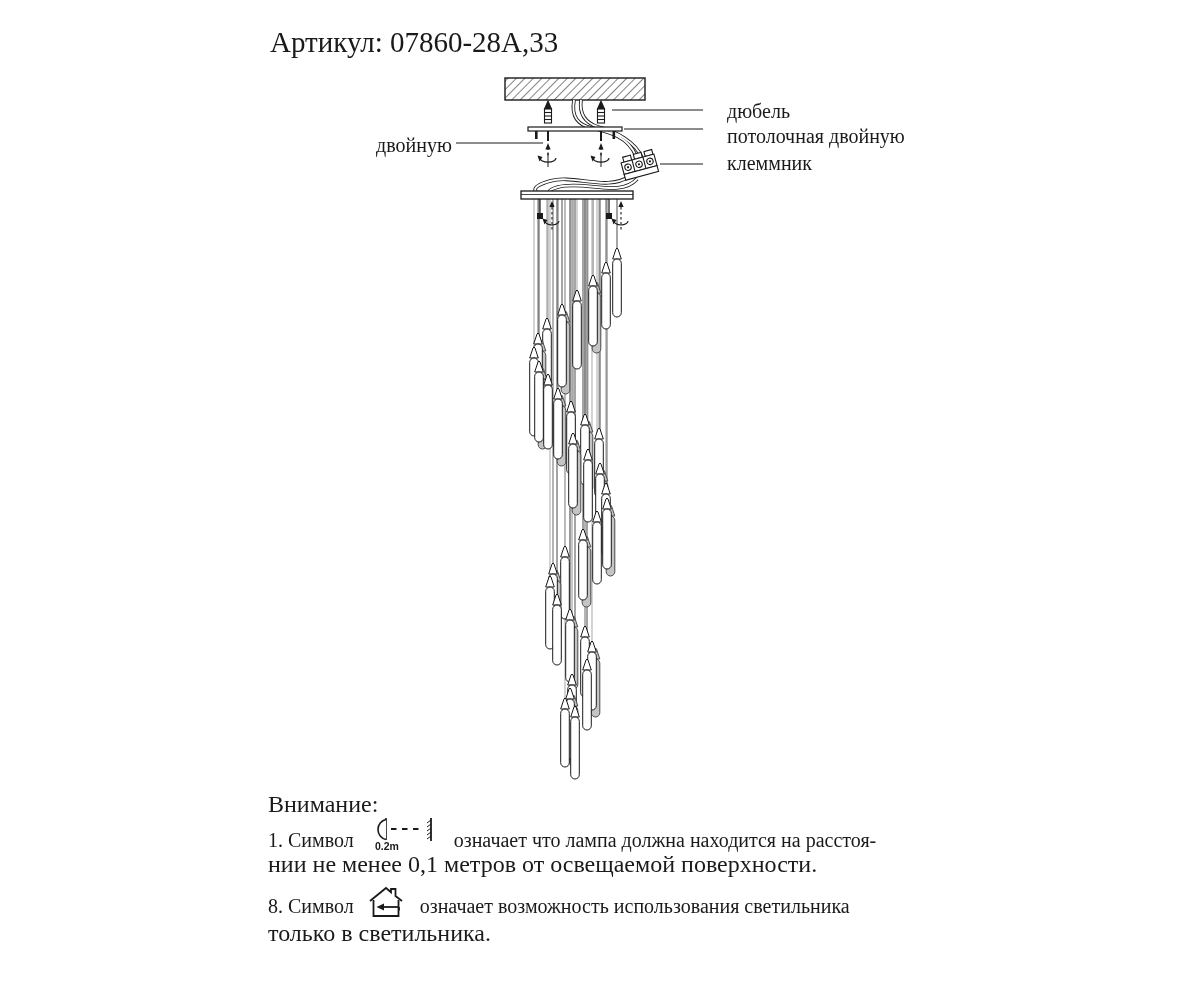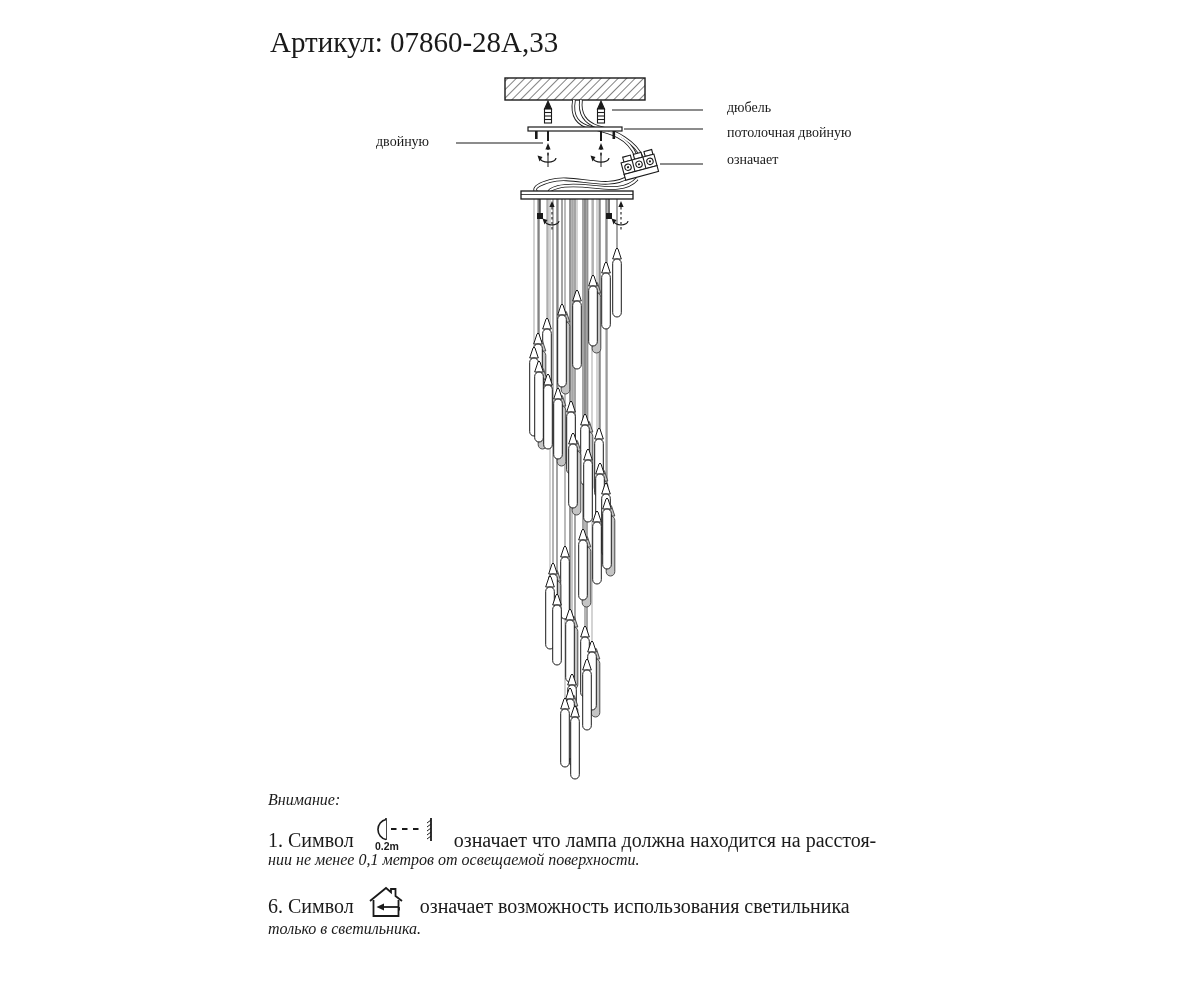--- a/index.html
+++ b/index.html
@@ -1,21 +1,21 @@
 <!DOCTYPE html>
 <html><head>
 <meta charset="utf-8">
 <style>
   html,body{margin:0;padding:0;background:#fff;}
   .page{position:relative;width:968px;height:1000px;background:#fff;overflow:hidden;
         font-family:"Liberation Serif",serif;color:#1a1a1a;}
   .title{position:absolute;left:270px;top:26px;font-size:29px;white-space:nowrap;}
   svg.diagram{position:absolute;left:0;top:0;}
-  .dlabel{position:absolute;font-size:14px;line-height:1.1;white-space:nowrap;}
-  .note{position:absolute;font-size:16px;line-height:1.15;white-space:nowrap;font-style:italic;}
+  .dlabel{position:absolute;font-size:20px;line-height:1.1;white-space:nowrap;}
+  .note{position:absolute;font-size:24px;line-height:1.15;white-space:nowrap;}
   .note-row{position:absolute;display:flex;align-items:flex-end;white-space:nowrap;font-size:20px;}
   .note-row .icon1{margin:0 12px 0 16px;}
   .note-row .icon2{margin:0 16px 0 14px;}
   .note-row .icon3{margin:0 18px 0 22px;}
 </style>
 </head>
 <body>
 
 <div class="page">
 
@@ -352,21 +352,21 @@
         <g>
           <path d="M 570.7,717 L 574,707 Q 575,705 576,707 L 579.3,717 Z" fill="#ffffff" stroke="#1a1a1a" stroke-width="1"></path>
           <rect x="570.7" y="717" width="8.6" height="62" rx="4.3" ry="4.3" fill="#ffffff" stroke="#1a1a1a" stroke-width="1"></rect>
         </g>
       </g>
   </svg>
 
   <div class="dlabel" style="left:376px;top:134px;">двойную</div>
   <div class="dlabel" style="left:727px;top:100px;">дюбель</div>
   <div class="dlabel" style="left:727px;top:125px;">потолочная двойную</div>
-  <div class="dlabel" style="left:727px;top:152px;">означает</div>
+  <div class="dlabel" style="left:727px;top:152px;">клеммник</div>
 
   <div class="note" style="left:268px;top:791px;">Внимание:</div>
 
   <div class="note-row" style="left:268px;top:812px;height:40px;">
     <span>1. Символ</span>
     <svg class="icon1" width="72" height="36" viewBox="0 0 72 36">
       <line x1="16" y1="2" x2="16" y2="24" stroke="#1a1a1a" stroke-width="1.6"></line>
       <path d="M 16,3.5 A 10,10.2 0 0 0 16,23.5" fill="#fff" stroke="#1a1a1a" stroke-width="1.6"></path>
       <line x1="21" y1="13" x2="53" y2="13" stroke="#1a1a1a" stroke-width="2.2" stroke-dasharray="5.5,5.5"></line>
       <line x1="61" y1="2" x2="61" y2="25" stroke="#1a1a1a" stroke-width="1.8"></line>
@@ -377,21 +377,21 @@
           <line x1="61" y1="16" x2="57" y2="19"></line>
         <line x1="61" y1="20" x2="57" y2="23"></line>
       </g>
       <text x="5" y="34" font-family="Liberation Sans, sans-serif" font-size="10.5" font-weight="bold" fill="#1a1a1a">0.2m</text>
     </svg>
     <span>означает что лампа должна находится на расстоя-</span>
   </div>
   <div class="note" style="left:268px;top:851px;">нии не менее 0,1 метров от освещаемой поверхности.</div>
 
   <div class="note-row" style="left:268px;top:882px;height:36px;">
-    <span>6. Символ</span>
+    <span>8. Символ</span>
     <svg class="icon2" width="36" height="32" viewBox="0 0 36 32">
       <path d="M 2,15 L 18,2 L 23,6.2 L 23,3 L 27.5,3 L 27.5,10 L 34,15" fill="none" stroke="#1a1a1a" stroke-width="1.8"></path>
       <path d="M 5.5,14 L 5.5,30 L 30.5,30 L 30.5,14" fill="none" stroke="#1a1a1a" stroke-width="1.8"></path>
       <line x1="31" y1="21" x2="14" y2="21" stroke="#1a1a1a" stroke-width="1.8"></line>
       <line x1="31" y1="21" x2="31" y2="24.5" stroke="#1a1a1a" stroke-width="1.8"></line>
       <polygon points="16,17.5 16,24.5 8.5,21" fill="#1a1a1a"></polygon>
     </svg>
     <span>означает возможность использования светильника</span>
   </div>
   <div class="note" style="left:268px;top:920px;">только в светильника.</div>

